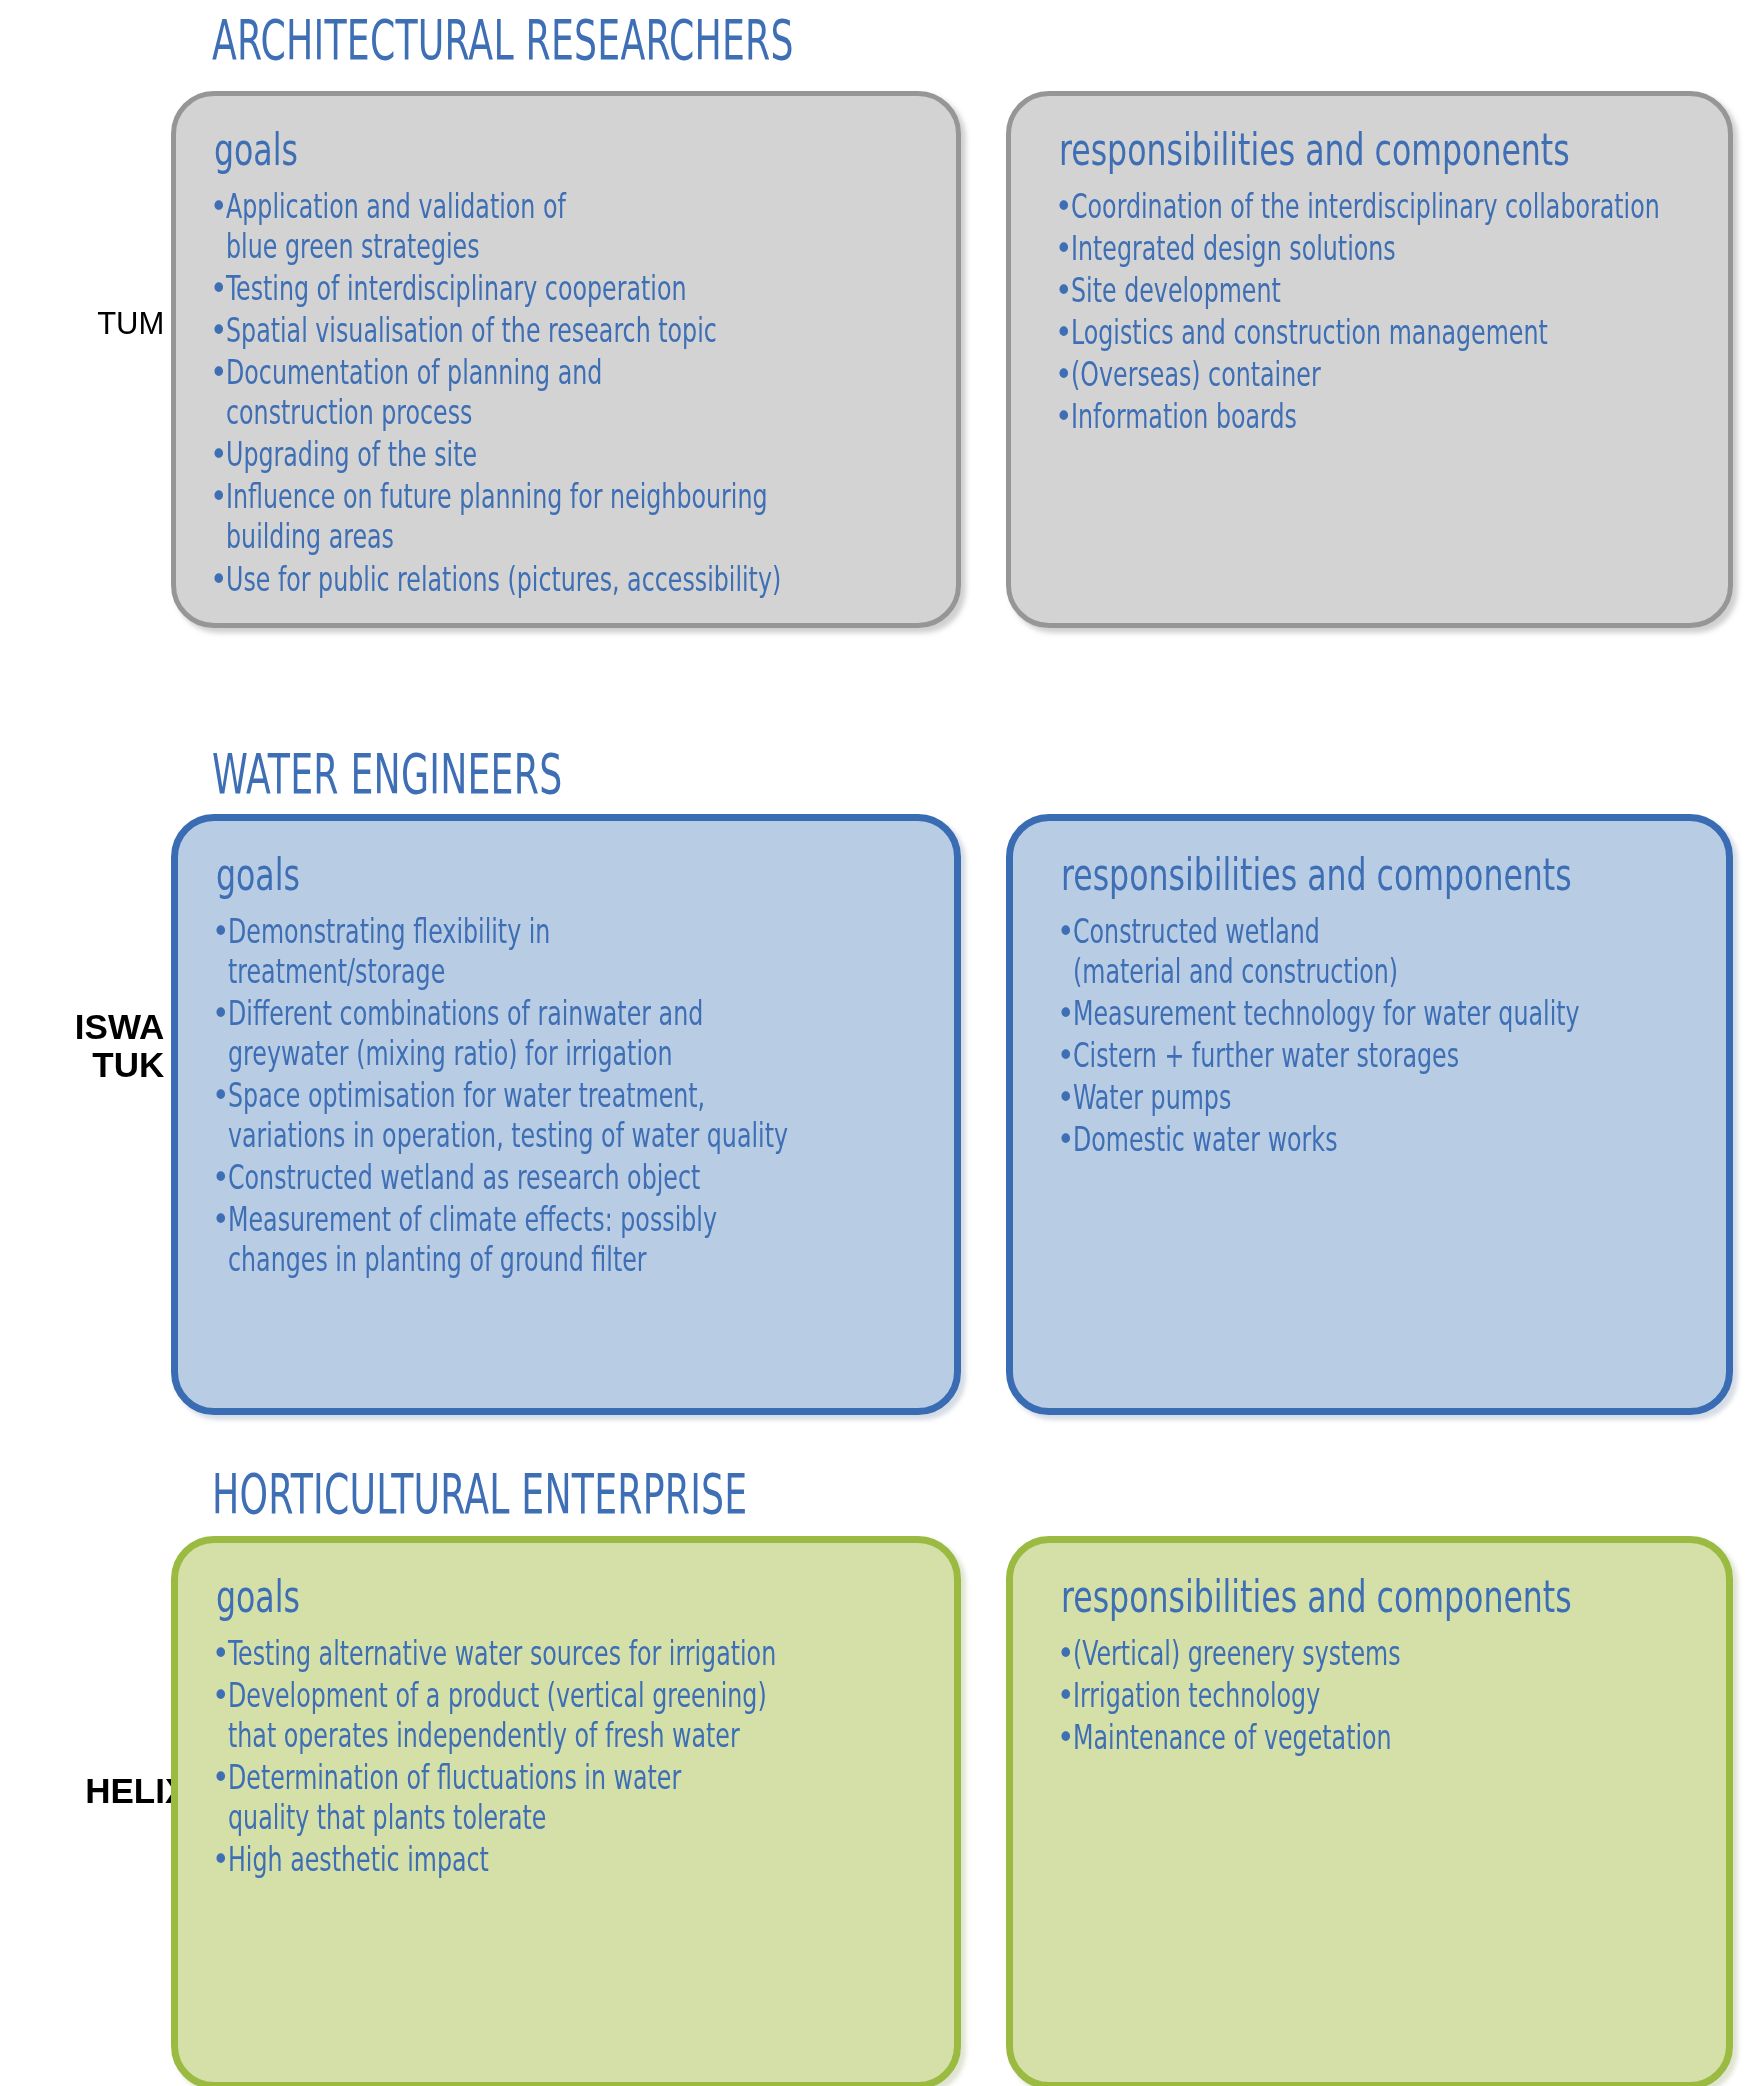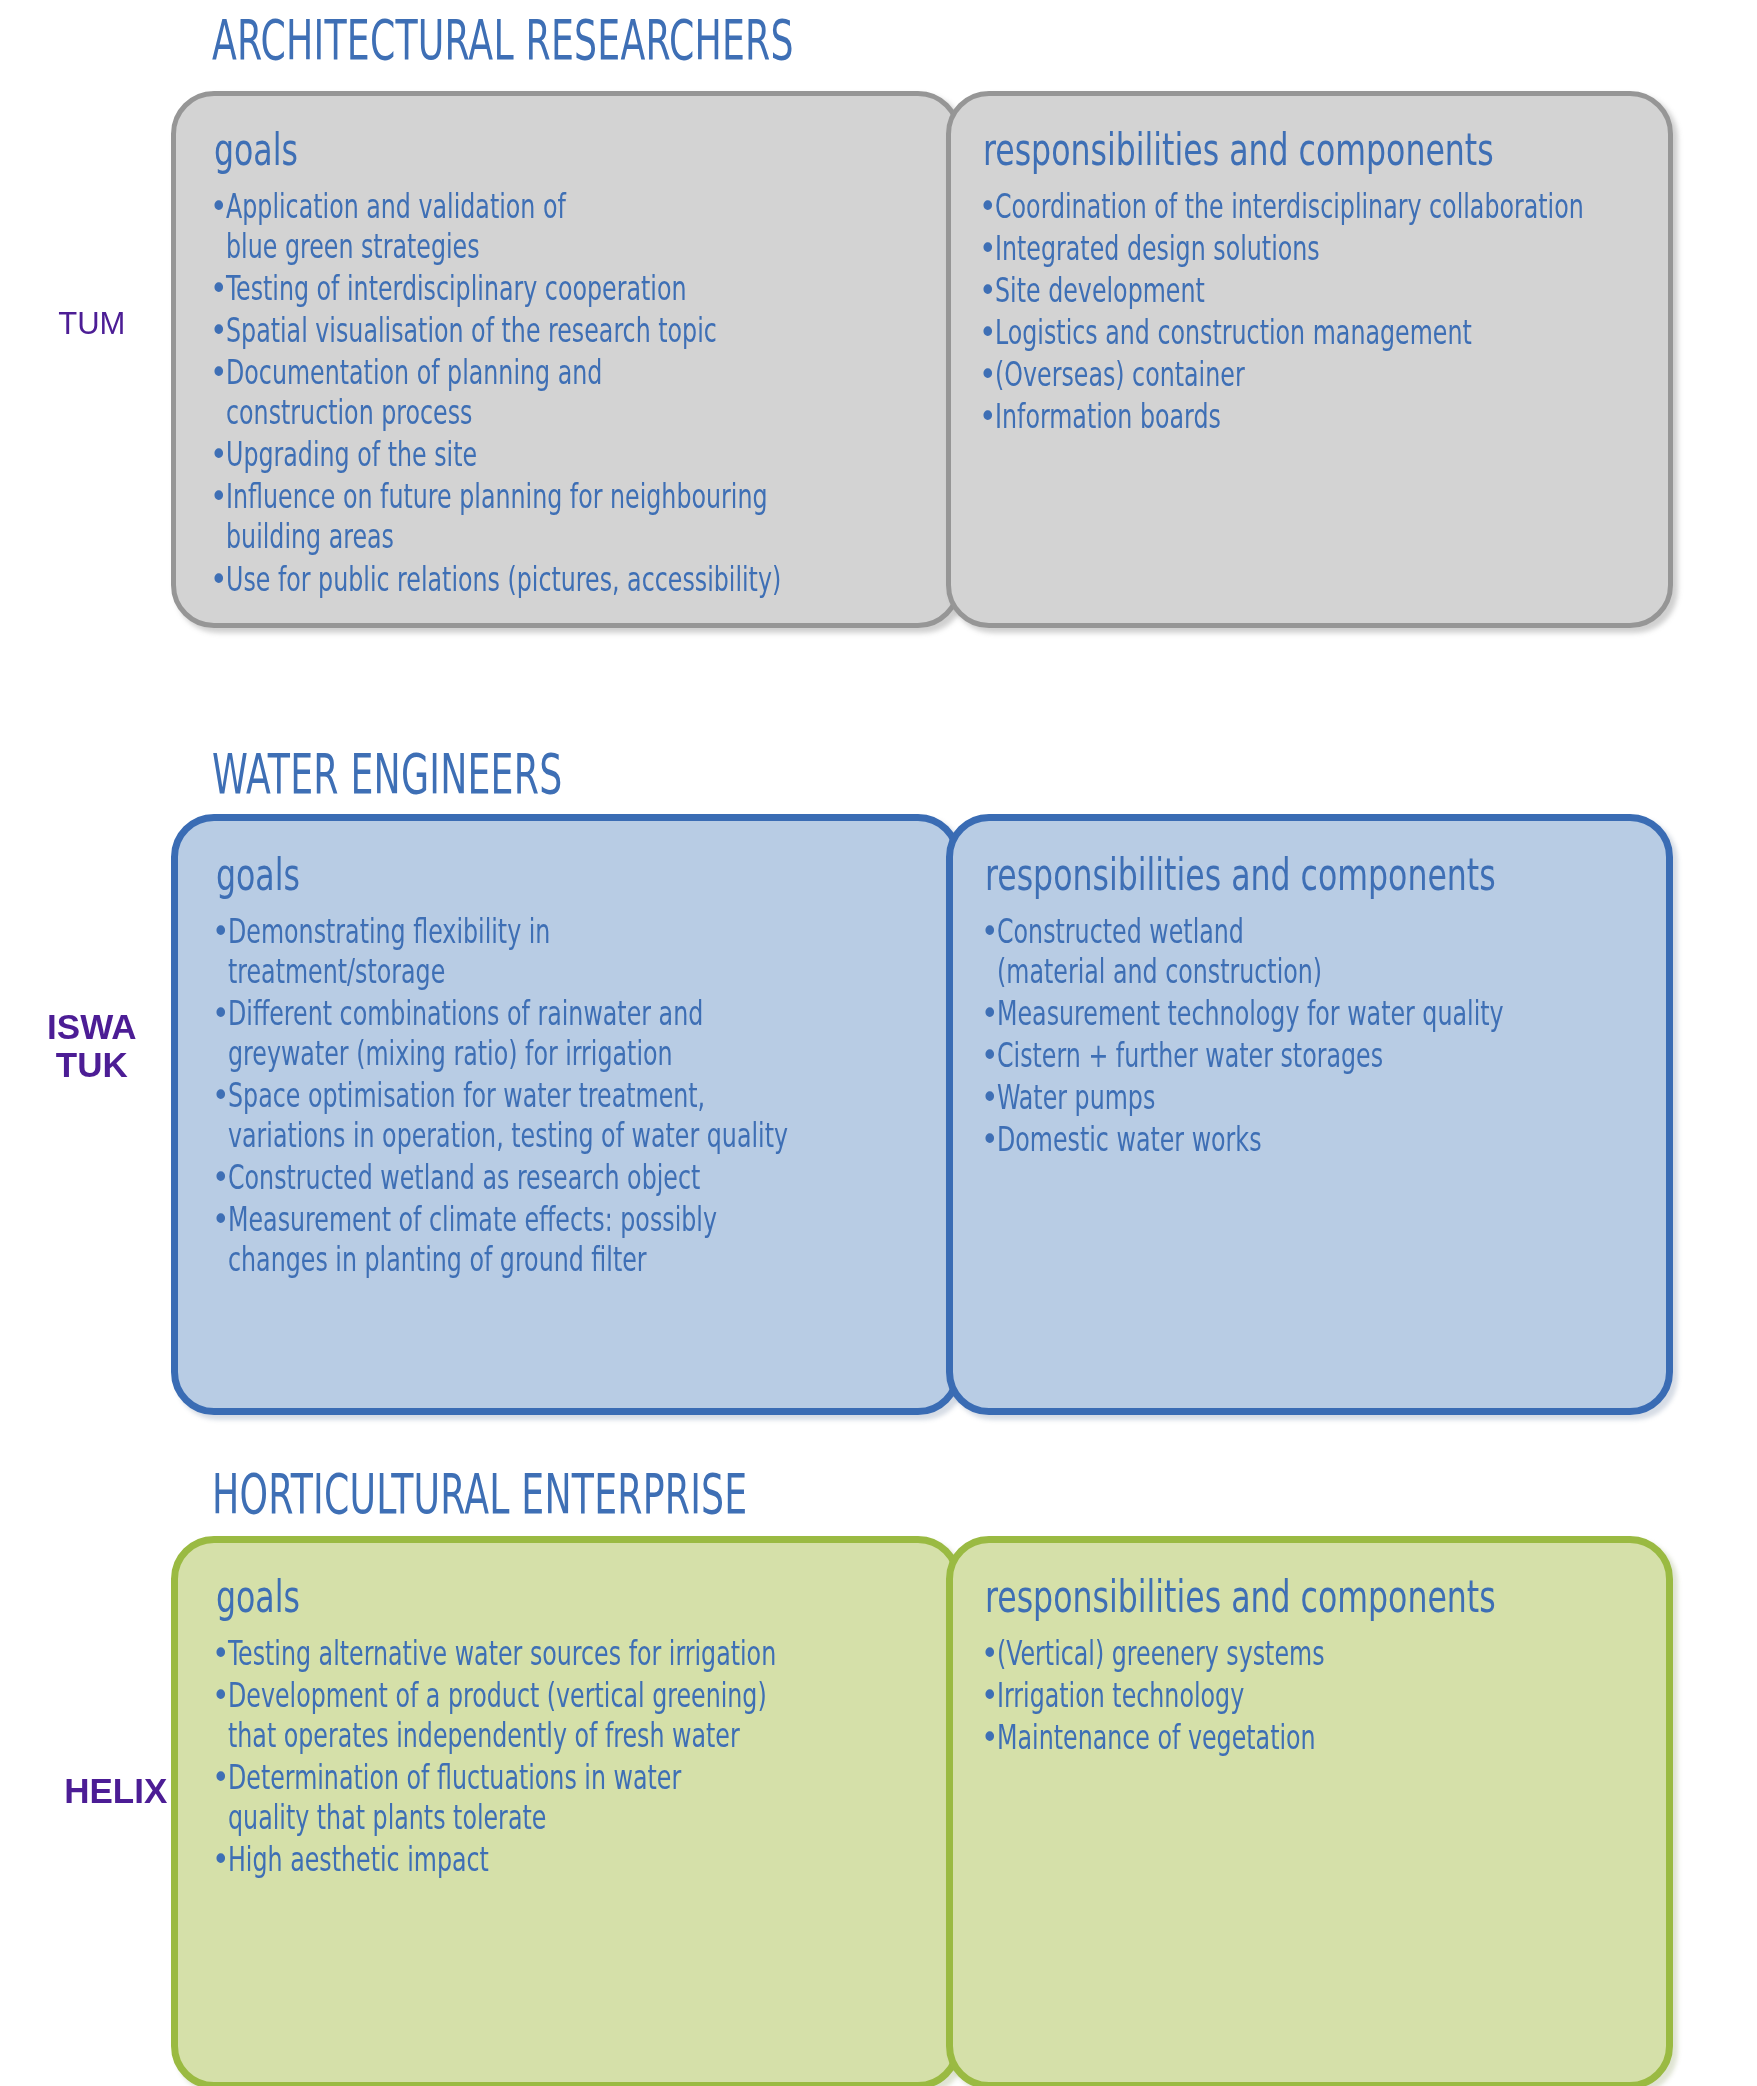--- a/index.html
+++ b/index.html
@@ -47,37 +47,37 @@
   }
   #section-architectural .section-title { top: 11.8px; }
   #section-water         .section-title { top: 54px; }
   #section-horticultural .section-title { top: 17px; }
 
   
   .org-label {
     position: absolute;
     left: 19.3px;
     width: 145px;
-    color: #4c1d95;
+    color: #000000;
     font-size: 31px;
     line-height: 38px;
     font-weight: 400;
-    text-align: center;
+    text-align: right;
   }
   .org-label.bold { font-weight: 700; font-size: 35px; }
 
   
   .card {
     position: absolute;
     box-sizing: border-box;
     border-radius: 43px;
     border-style: solid;
   }
   .card-left  { left: 171px;  width: 790px; }
-  .card-right { left: 946px; width: 727px; }
+  .card-right { left: 1006px; width: 727px; padding-left: 16px; }
 
   .card.gray {
     background: #d3d3d3;
     border-color: #969696;
     border-width: 5.9px;
     box-shadow: 4.8px 4.8px 4.8px rgba(120,120,120,0.35);
   }
   .card.blue {
     background: #b8cce4;
     border-color: #3a6cb4;

